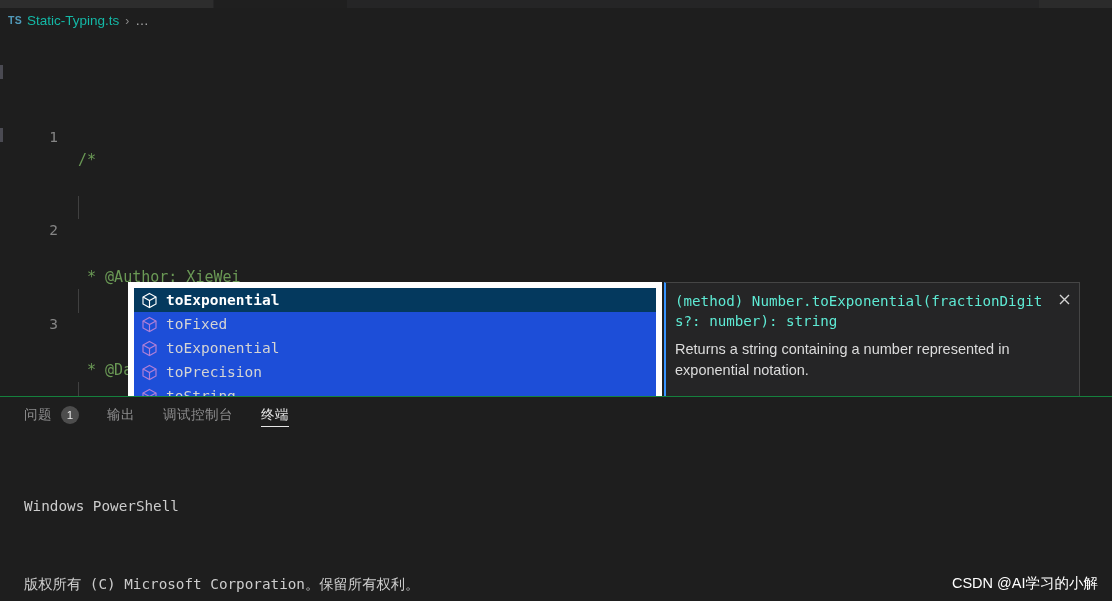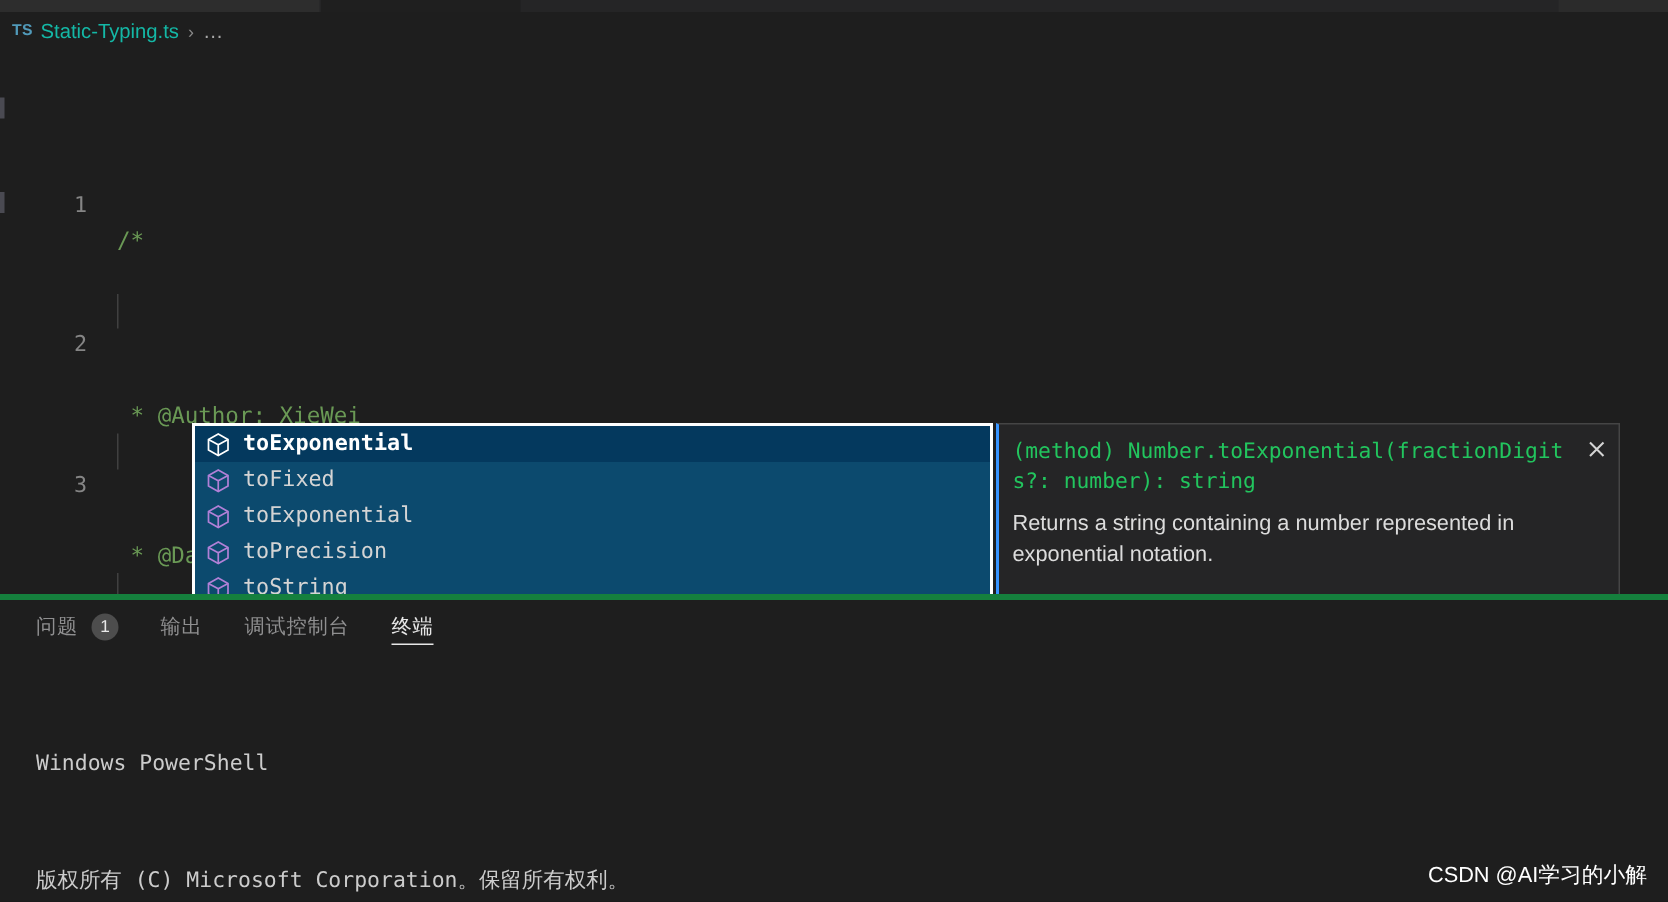--- a/index.html
+++ b/index.html
@@ -108,22 +108,22 @@
     background: #404040;
   }
 
   .t-comment { color: #6a9955; }
 
   
   .suggest {
     position: absolute;
     left: 128px; top: 249px;
     width: 534px; height: 145px;
-    background: #0c4a6e;
-    border: 2px solid #ffffff;
+    background: #1d4ed8;
+    border: 6px solid #ffffff;
     overflow: hidden;
     z-index: 40;
   }
   .sug-row {
     height: 24px;
     display: flex; align-items: center;
     padding-left: 6px;
     font-family: "DejaVu Sans Mono", monospace;
     font-size: 14.5px;
     color: #d4d4d4;
@@ -157,39 +157,39 @@
     width: 16px; height: 16px;
     color: #d4d4d4;
     display: flex; align-items: center; justify-content: center;
     cursor: pointer;
   }
   .doc-sig {
     padding: 8px 36px 0 9px;
     font-family: "DejaVu Sans Mono", monospace;
     font-size: 14.2px;
     line-height: 20px;
-    color: #22c55e;
+    color: #5eead4;
     word-break: break-all;
   }
   .doc-body {
     padding: 8px 14px 0 9px;
     font-family: "Liberation Sans", sans-serif;
     font-size: 14.5px;
     line-height: 21px;
     color: #dcdcdc;
   }
   .doc-body p { margin-bottom: 13px; }
 
   
   .panel {
     position: absolute;
     left: 0; top: 396px;
     width: 1112px; height: 205px;
     background: #1e1e1e;
-    border-top: 4px solid #15803d;
+    border-top: 1px solid #15803d;
   }
   .panel-tabs {
     position: absolute; left: 0; top: 0;
     width: 1112px; height: 35px;
     display: flex; align-items: center;
     padding-left: 24px;
   }
   .ptab {
     position: relative;
     display: flex; align-items: center;

